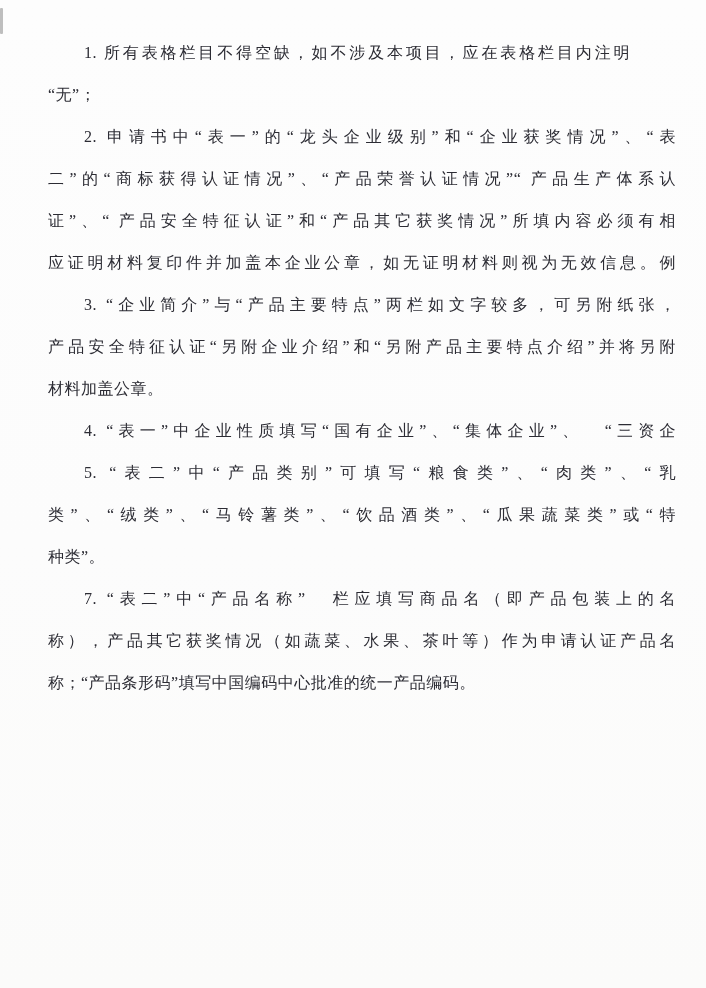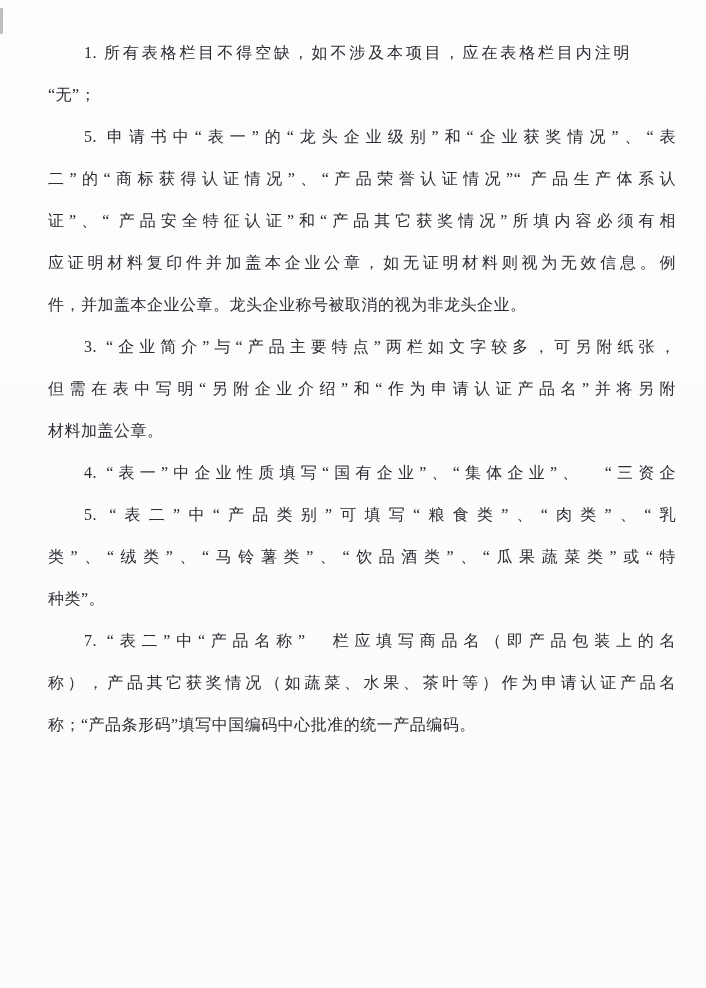--- a/index.html
+++ b/index.html
@@ -57,27 +57,26 @@
   .last { text-align: left; }
 </style>
 </head>
 <body>
 
 <div class="page">
   <div class="scan-artifact"></div>
   <div class="content">
     <div class="line indent just short">1. 所有表格栏目不得空缺，如不涉及本项目，应在表格栏目内注明</div>
     <div class="line last">“无”；</div>
-    <div class="line indent just">5. 申请书中“表一”的“龙头企业级别”和“企业获奖情况”、“表</div>
+    <div class="line indent just">2. 申请书中“表一”的“龙头企业级别”和“企业获奖情况”、“表</div>
     <div class="line just">二”的“商标获得认证情况”、“产品荣誉认证情况”“ 产品生产体系认</div>
     <div class="line just">证”、“ 产品安全特征认证”和“产品其它获奖情况”所填内容必须有相</div>
     <div class="line just">应证明材料复印件并加盖本企业公章，如无证明材料则视为无效信息。例</div>
-    <div class="line last">件，并加盖本企业公章。龙头企业称号被取消的视为非龙头企业。</div>
     <div class="line indent just">3. “企业简介”与“产品主要特点”两栏如文字较多，可另附纸张，</div>
-    <div class="line just">但需在表中写明“另附企业介绍”和“作为申请认证产品名”并将另附</div>
+    <div class="line just">产品安全特征认证“另附企业介绍”和“另附产品主要特点介绍”并将另附</div>
     <div class="line last">材料加盖公章。</div>
     <div class="line indent just">4. “表一”中企业性质填写“国有企业”、“集体企业”、　“三资企</div>
     <div class="line indent just">5. “表二”中“产品类别”可填写“粮食类”、“肉类”、“乳</div>
     <div class="line just">类”、“绒类”、“马铃薯类”、“饮品酒类”、“瓜果蔬菜类”或“特</div>
     <div class="line last">种类”。</div>
     <div class="line indent just">7. “表二”中“产品名称”　栏应填写商品名（即产品包装上的名</div>
     <div class="line just">称），产品其它获奖情况（如蔬菜、水果、茶叶等）作为申请认证产品名</div>
     <div class="line last">称；“产品条形码”填写中国编码中心批准的统一产品编码。</div>
   </div>
 </div>

